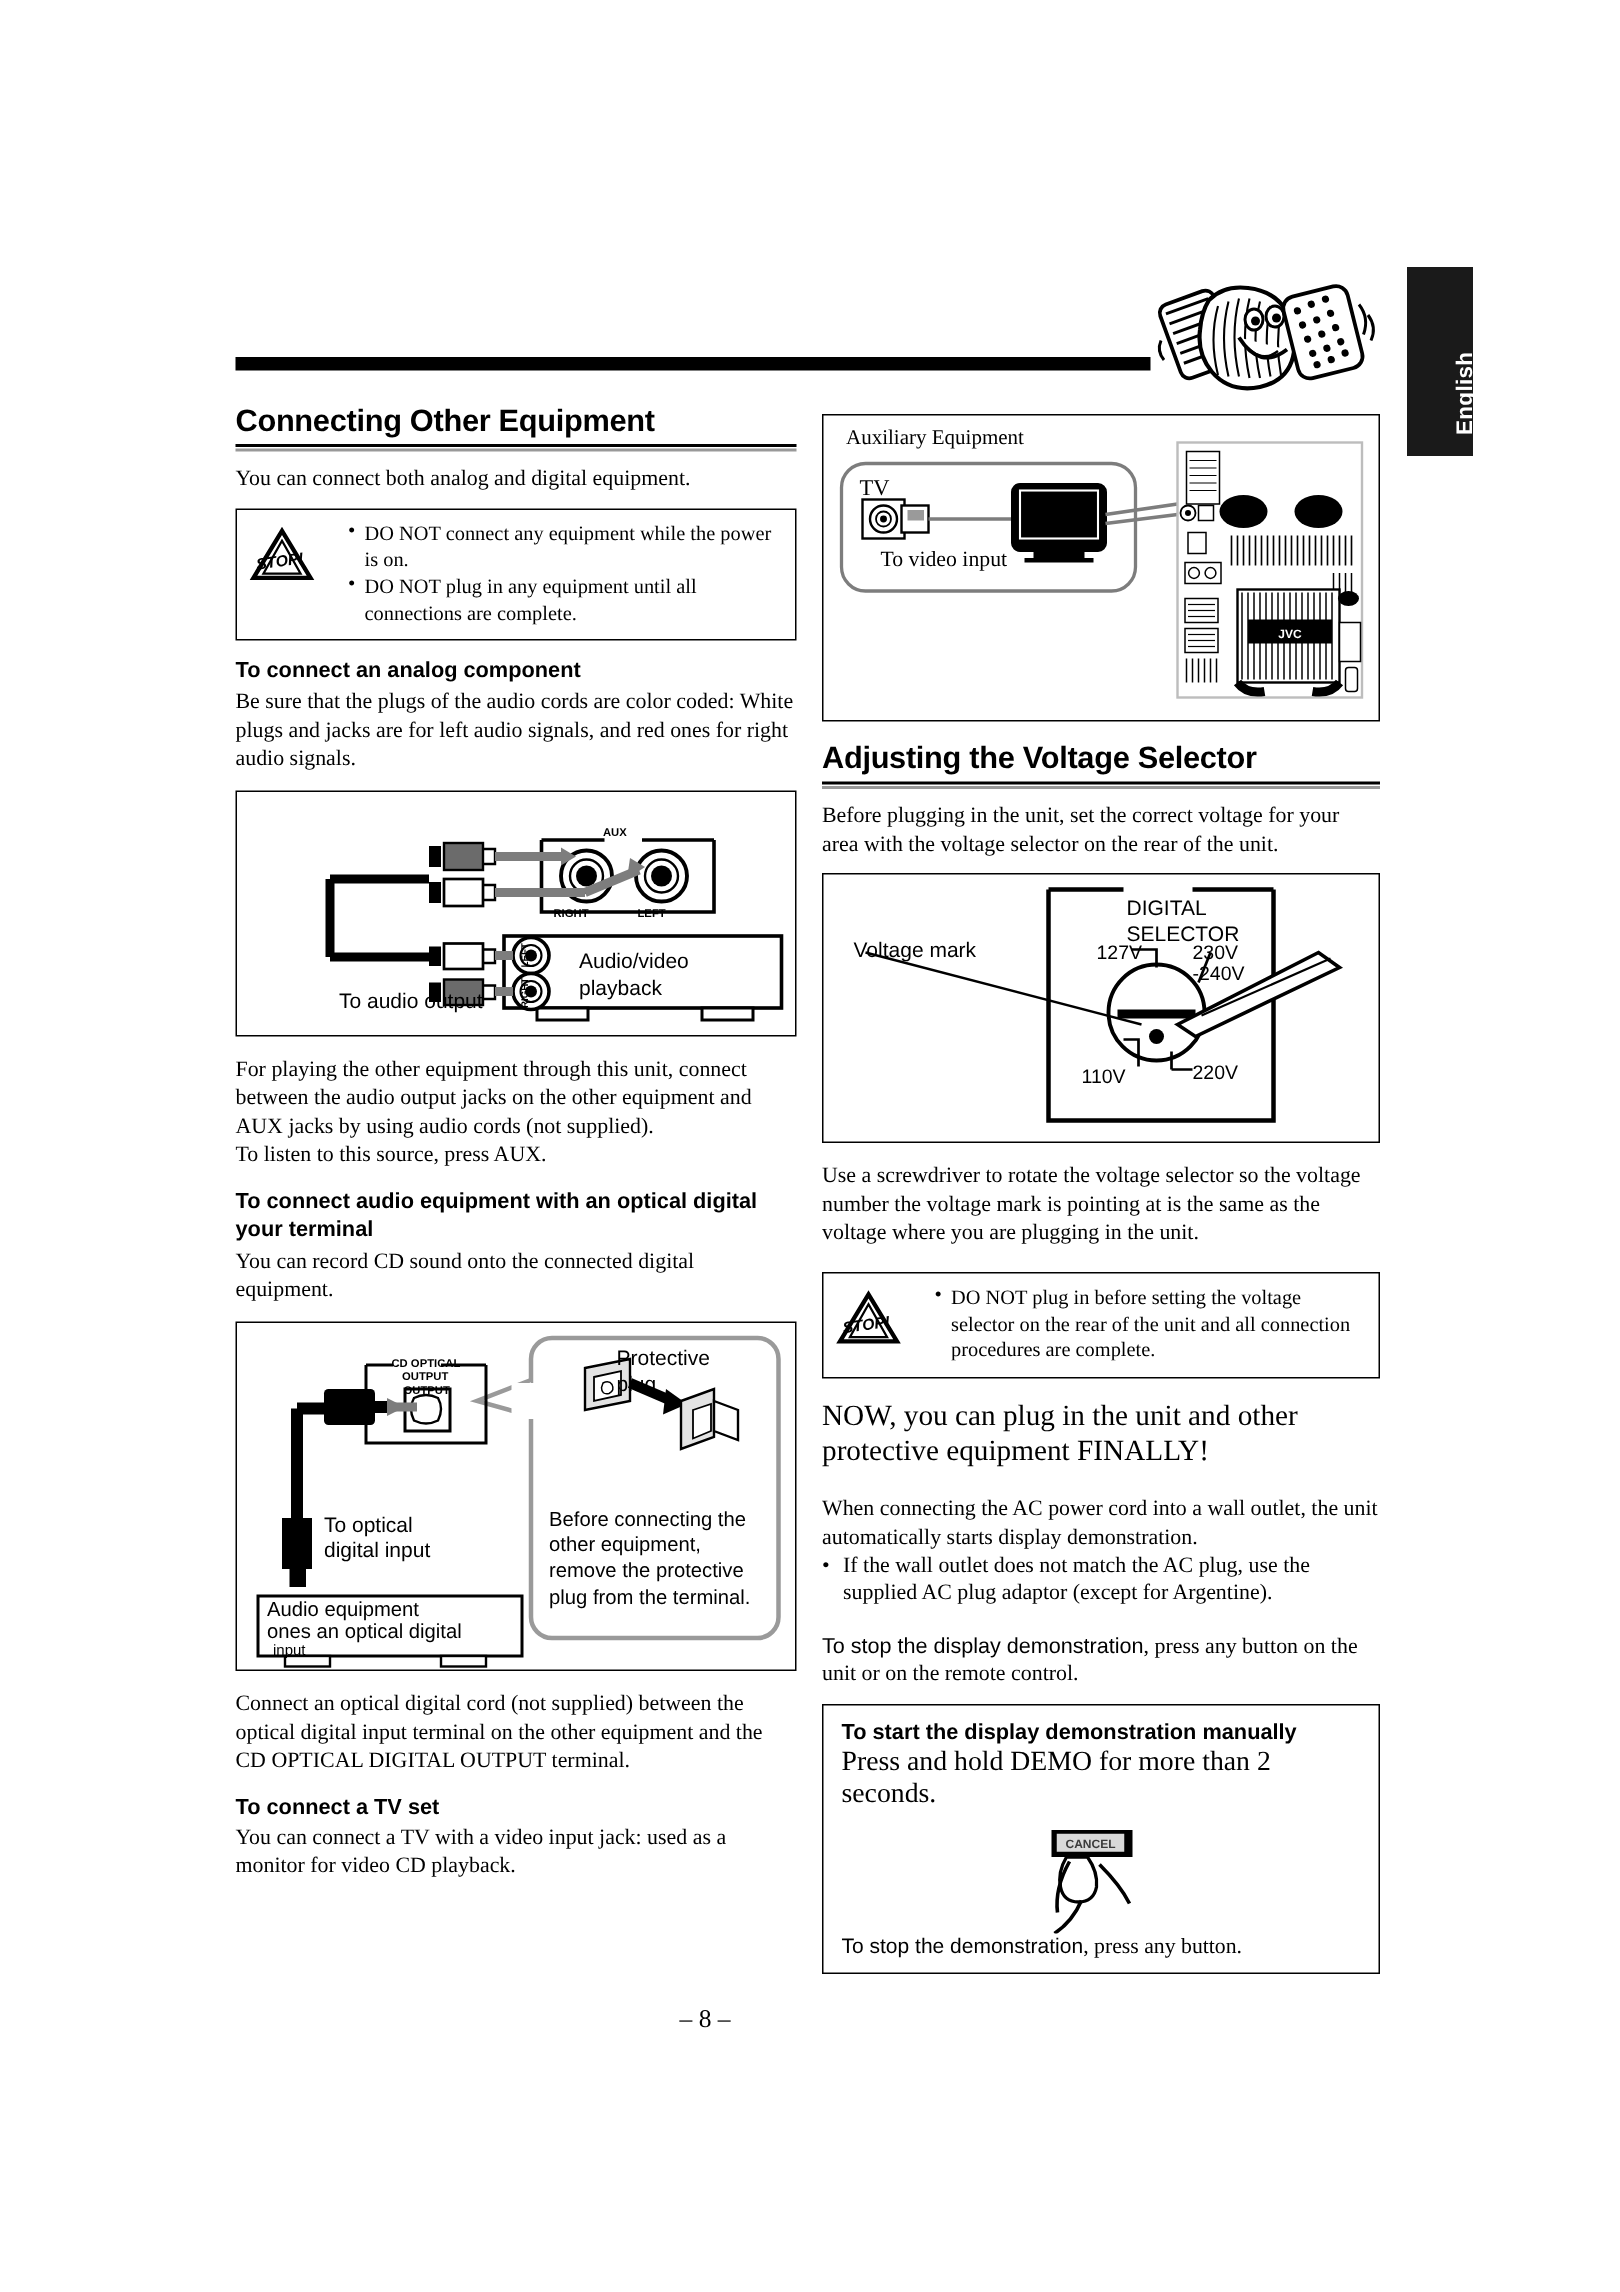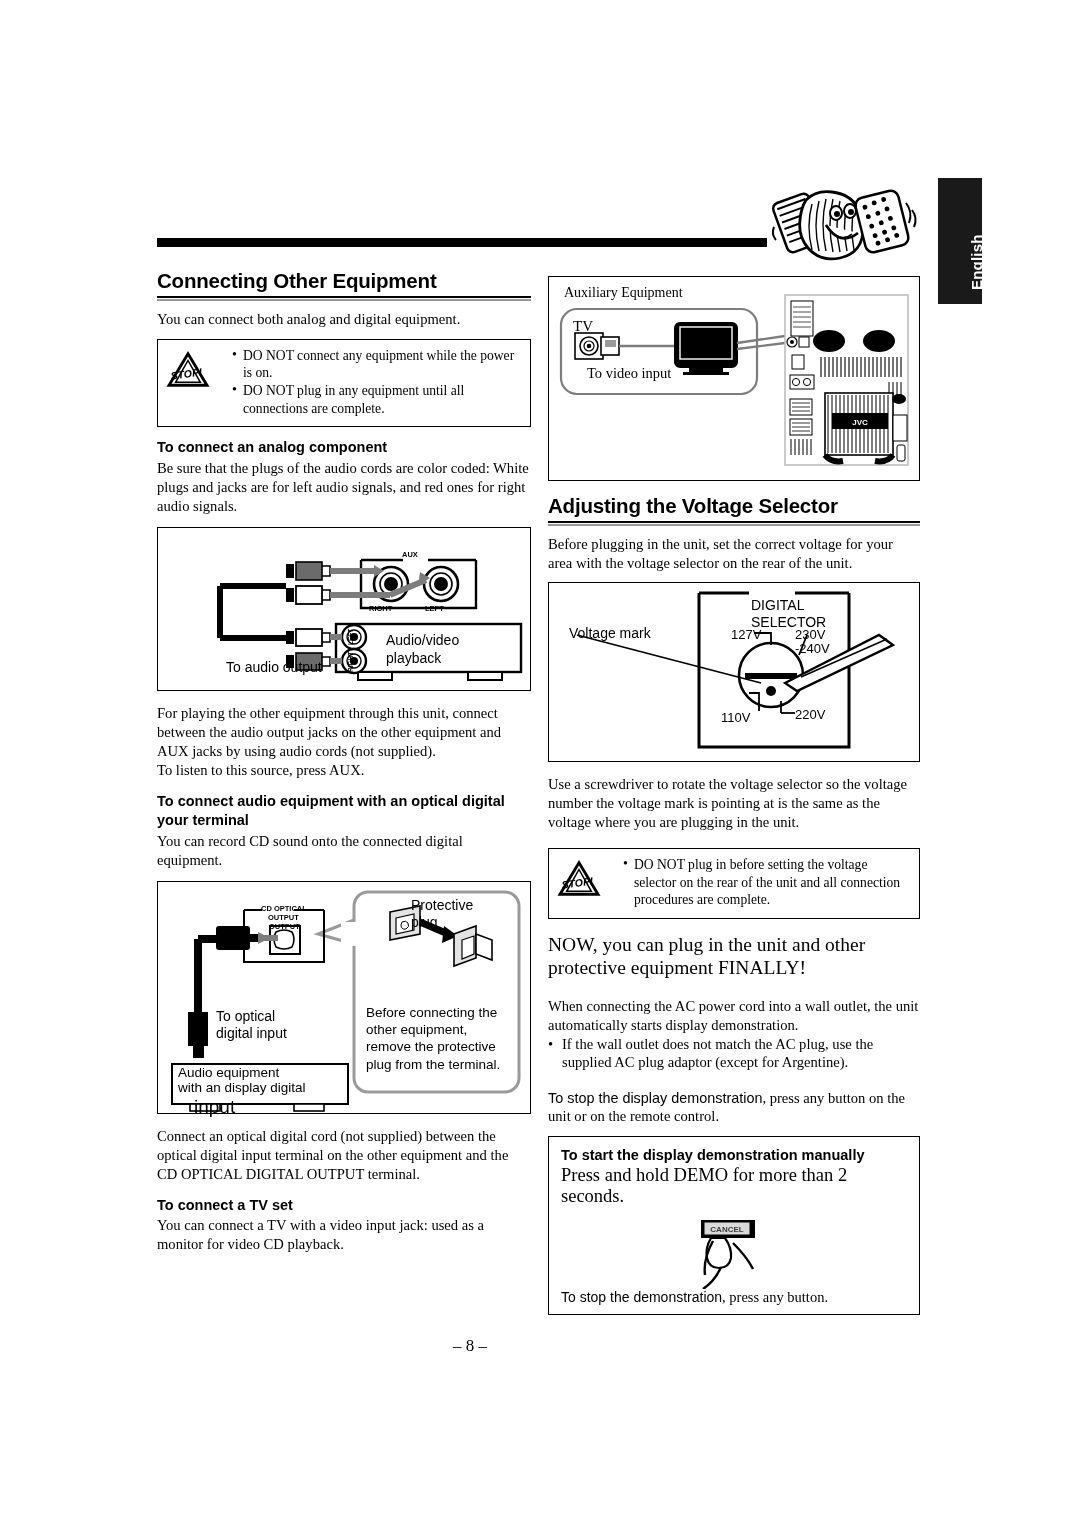--- a/index.html
+++ b/index.html
@@ -325,22 +325,22 @@
         </g>
       </svg>
       <div class="tiny2 figtxt" style="left:103px; top:22px;">CD OPTICAL</div>
       <div class="tiny2 figtxt" style="left:110px; top:31px;">OUTPUT</div>
       <div class="tiny2 figtxt" style="left:111px; top:40px;">OUTPUT</div>
       <div class="figtxt" style="left:253px; top:15px; font-size:14px;">Protective</div>
       <div class="figtxt" style="left:253px; top:32px; font-size:14px;">plug</div>
       <div class="figtxt" style="left:58px; top:126px; font-size:14px;">To optical</div>
       <div class="figtxt" style="left:58px; top:143px; font-size:14px;">digital input</div>
       <div class="figtxt" style="left:20px; top:183px; font-size:13.5px;">Audio equipment</div>
-      <div class="figtxt" style="left:20px; top:198px; font-size:13.5px;">with an display digital</div>
-      <div class="figtxt" style="left:36px; top:213px; font-size:19px;">input</div>
+      <div class="figtxt" style="left:20px; top:198px; font-size:13.5px;">ones an optical digital</div>
+      <div class="figtxt" style="left:24px; top:213px; font-size:10px;">input</div>
       <div class="figtxt" style="left:208px; top:122px; width:140px; font-size:13.5px; line-height:1.28;">Before connecting the other equipment, remove the protective plug from the terminal.</div>
     </div>
 
     <p class="body gap">Connect an optical digital cord (not supplied) between the optical digital input terminal on the other equipment and the CD OPTICAL DIGITAL OUTPUT terminal.</p>
 
     <h2 class="sub" style="margin-top:13px;">To connect a TV set</h2>
     <p class="body">You can connect a TV with a video input jack: used as a monitor for video CD playback.</p>
   </div>
 
   <div class="col-right">

